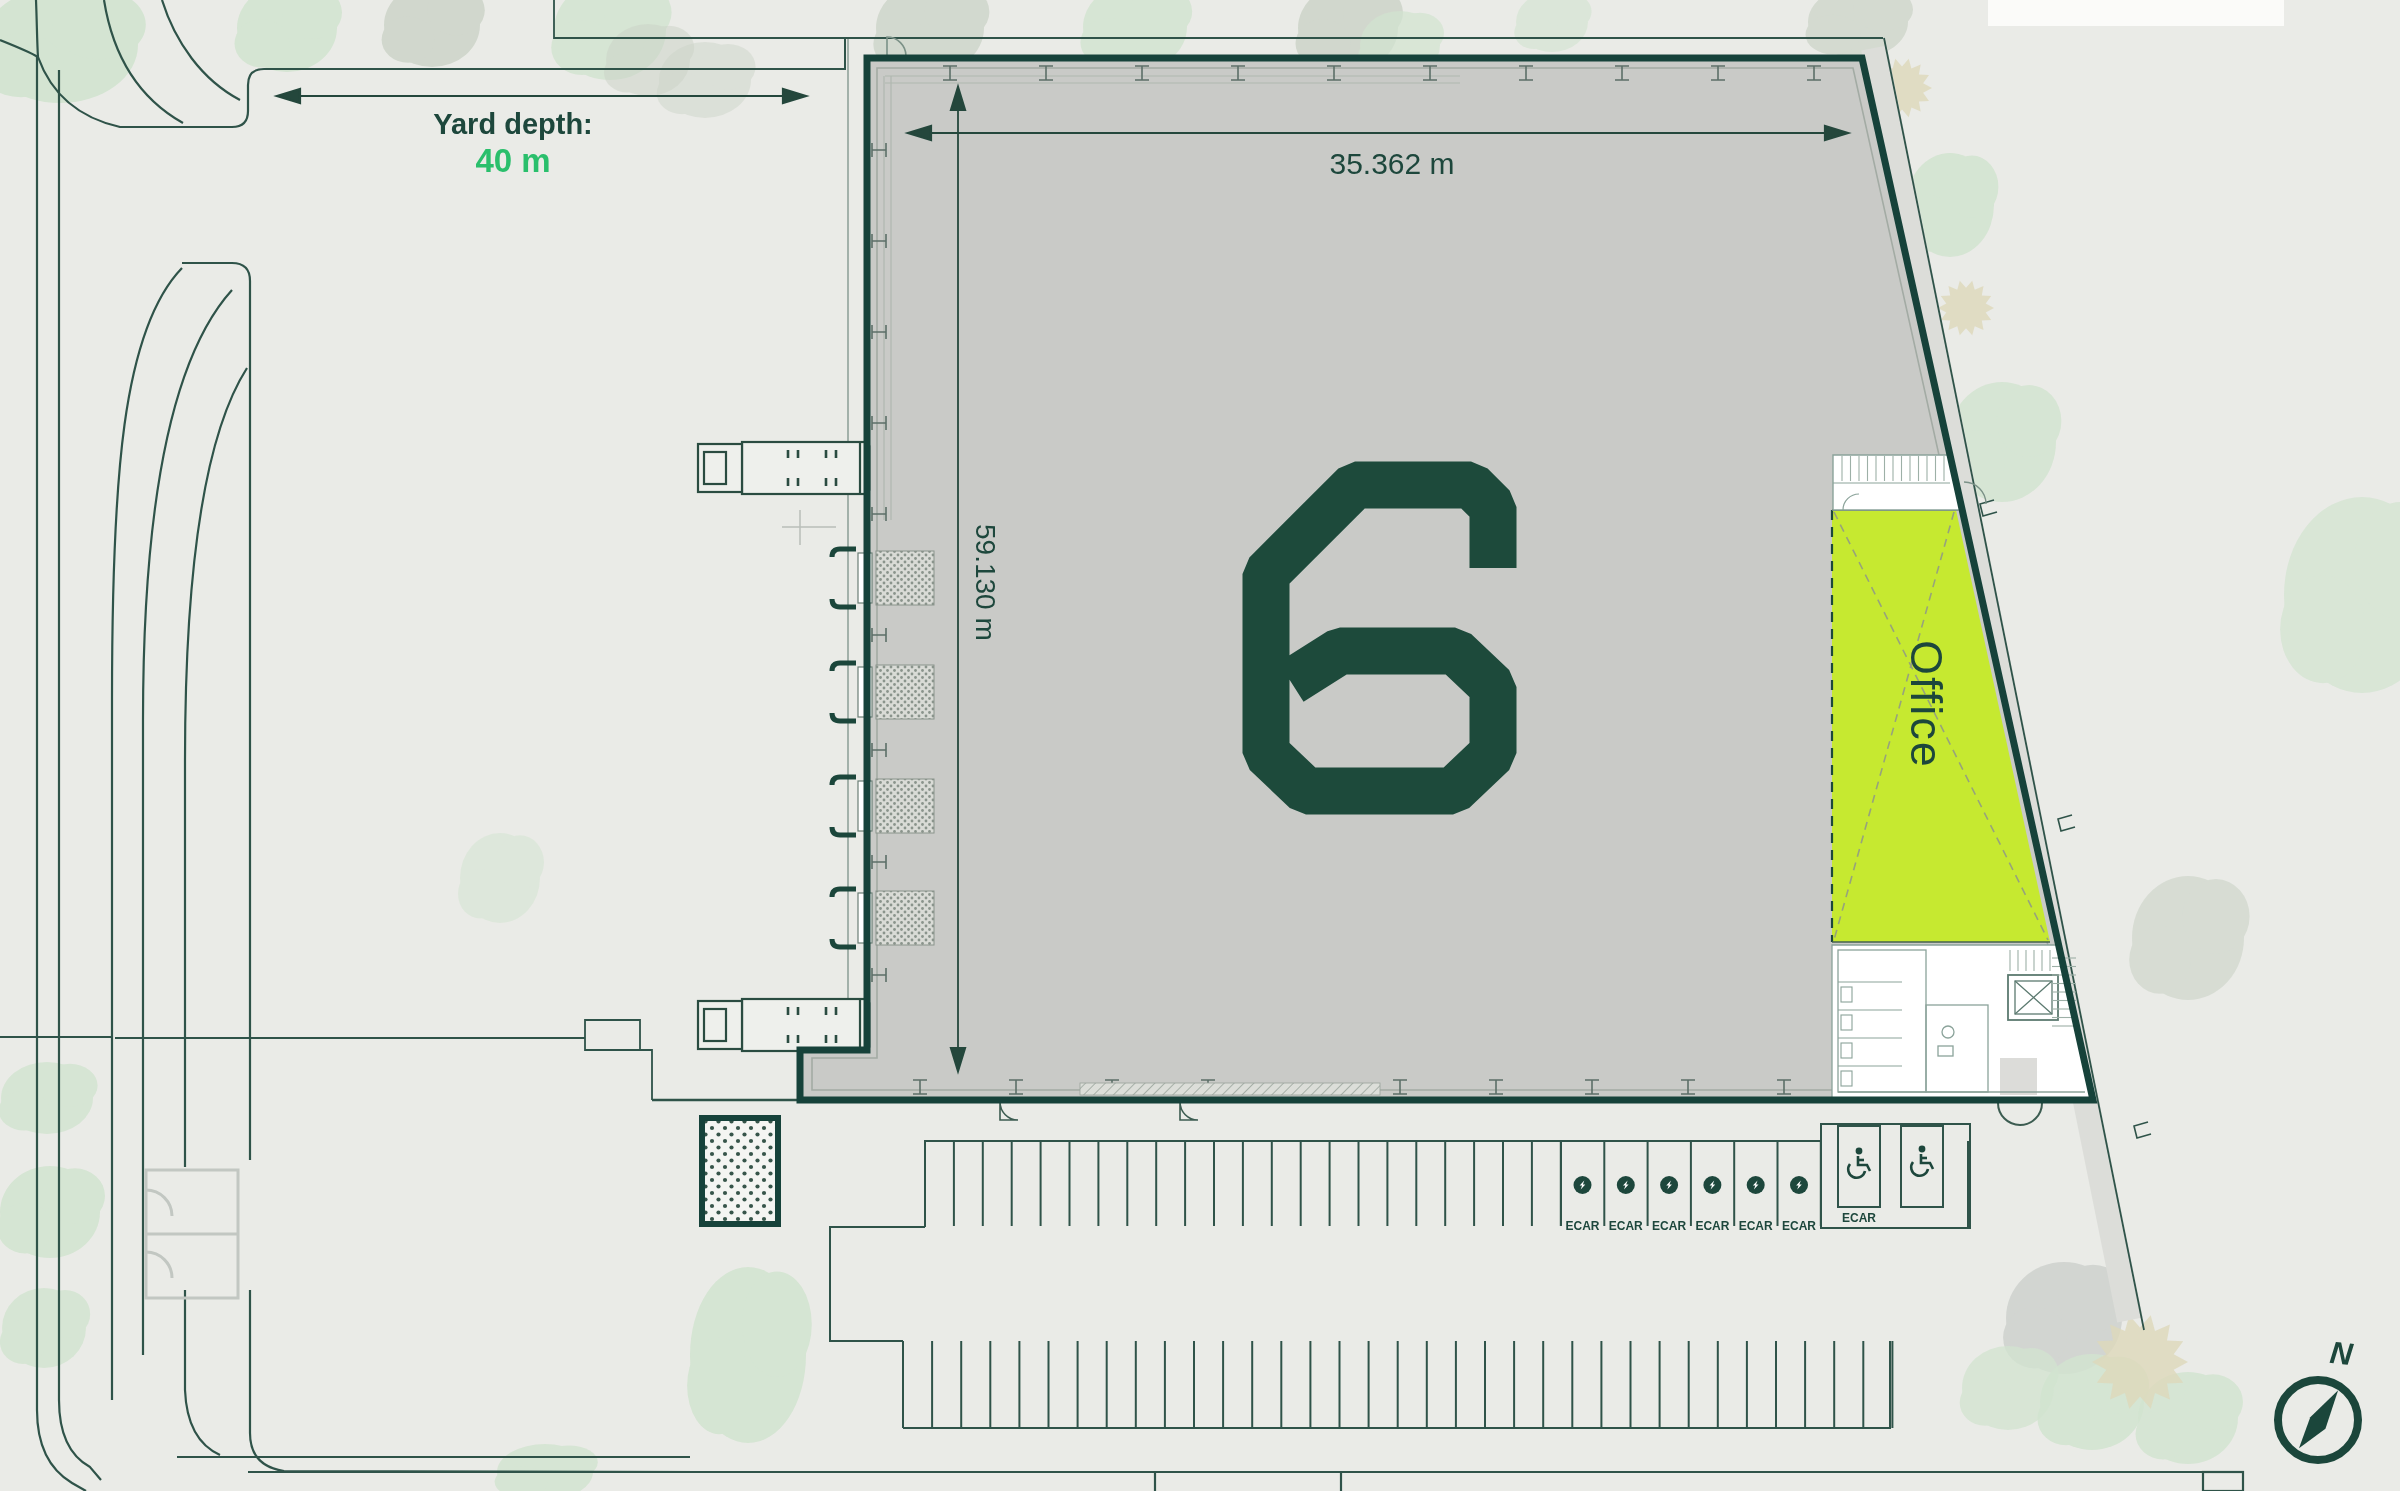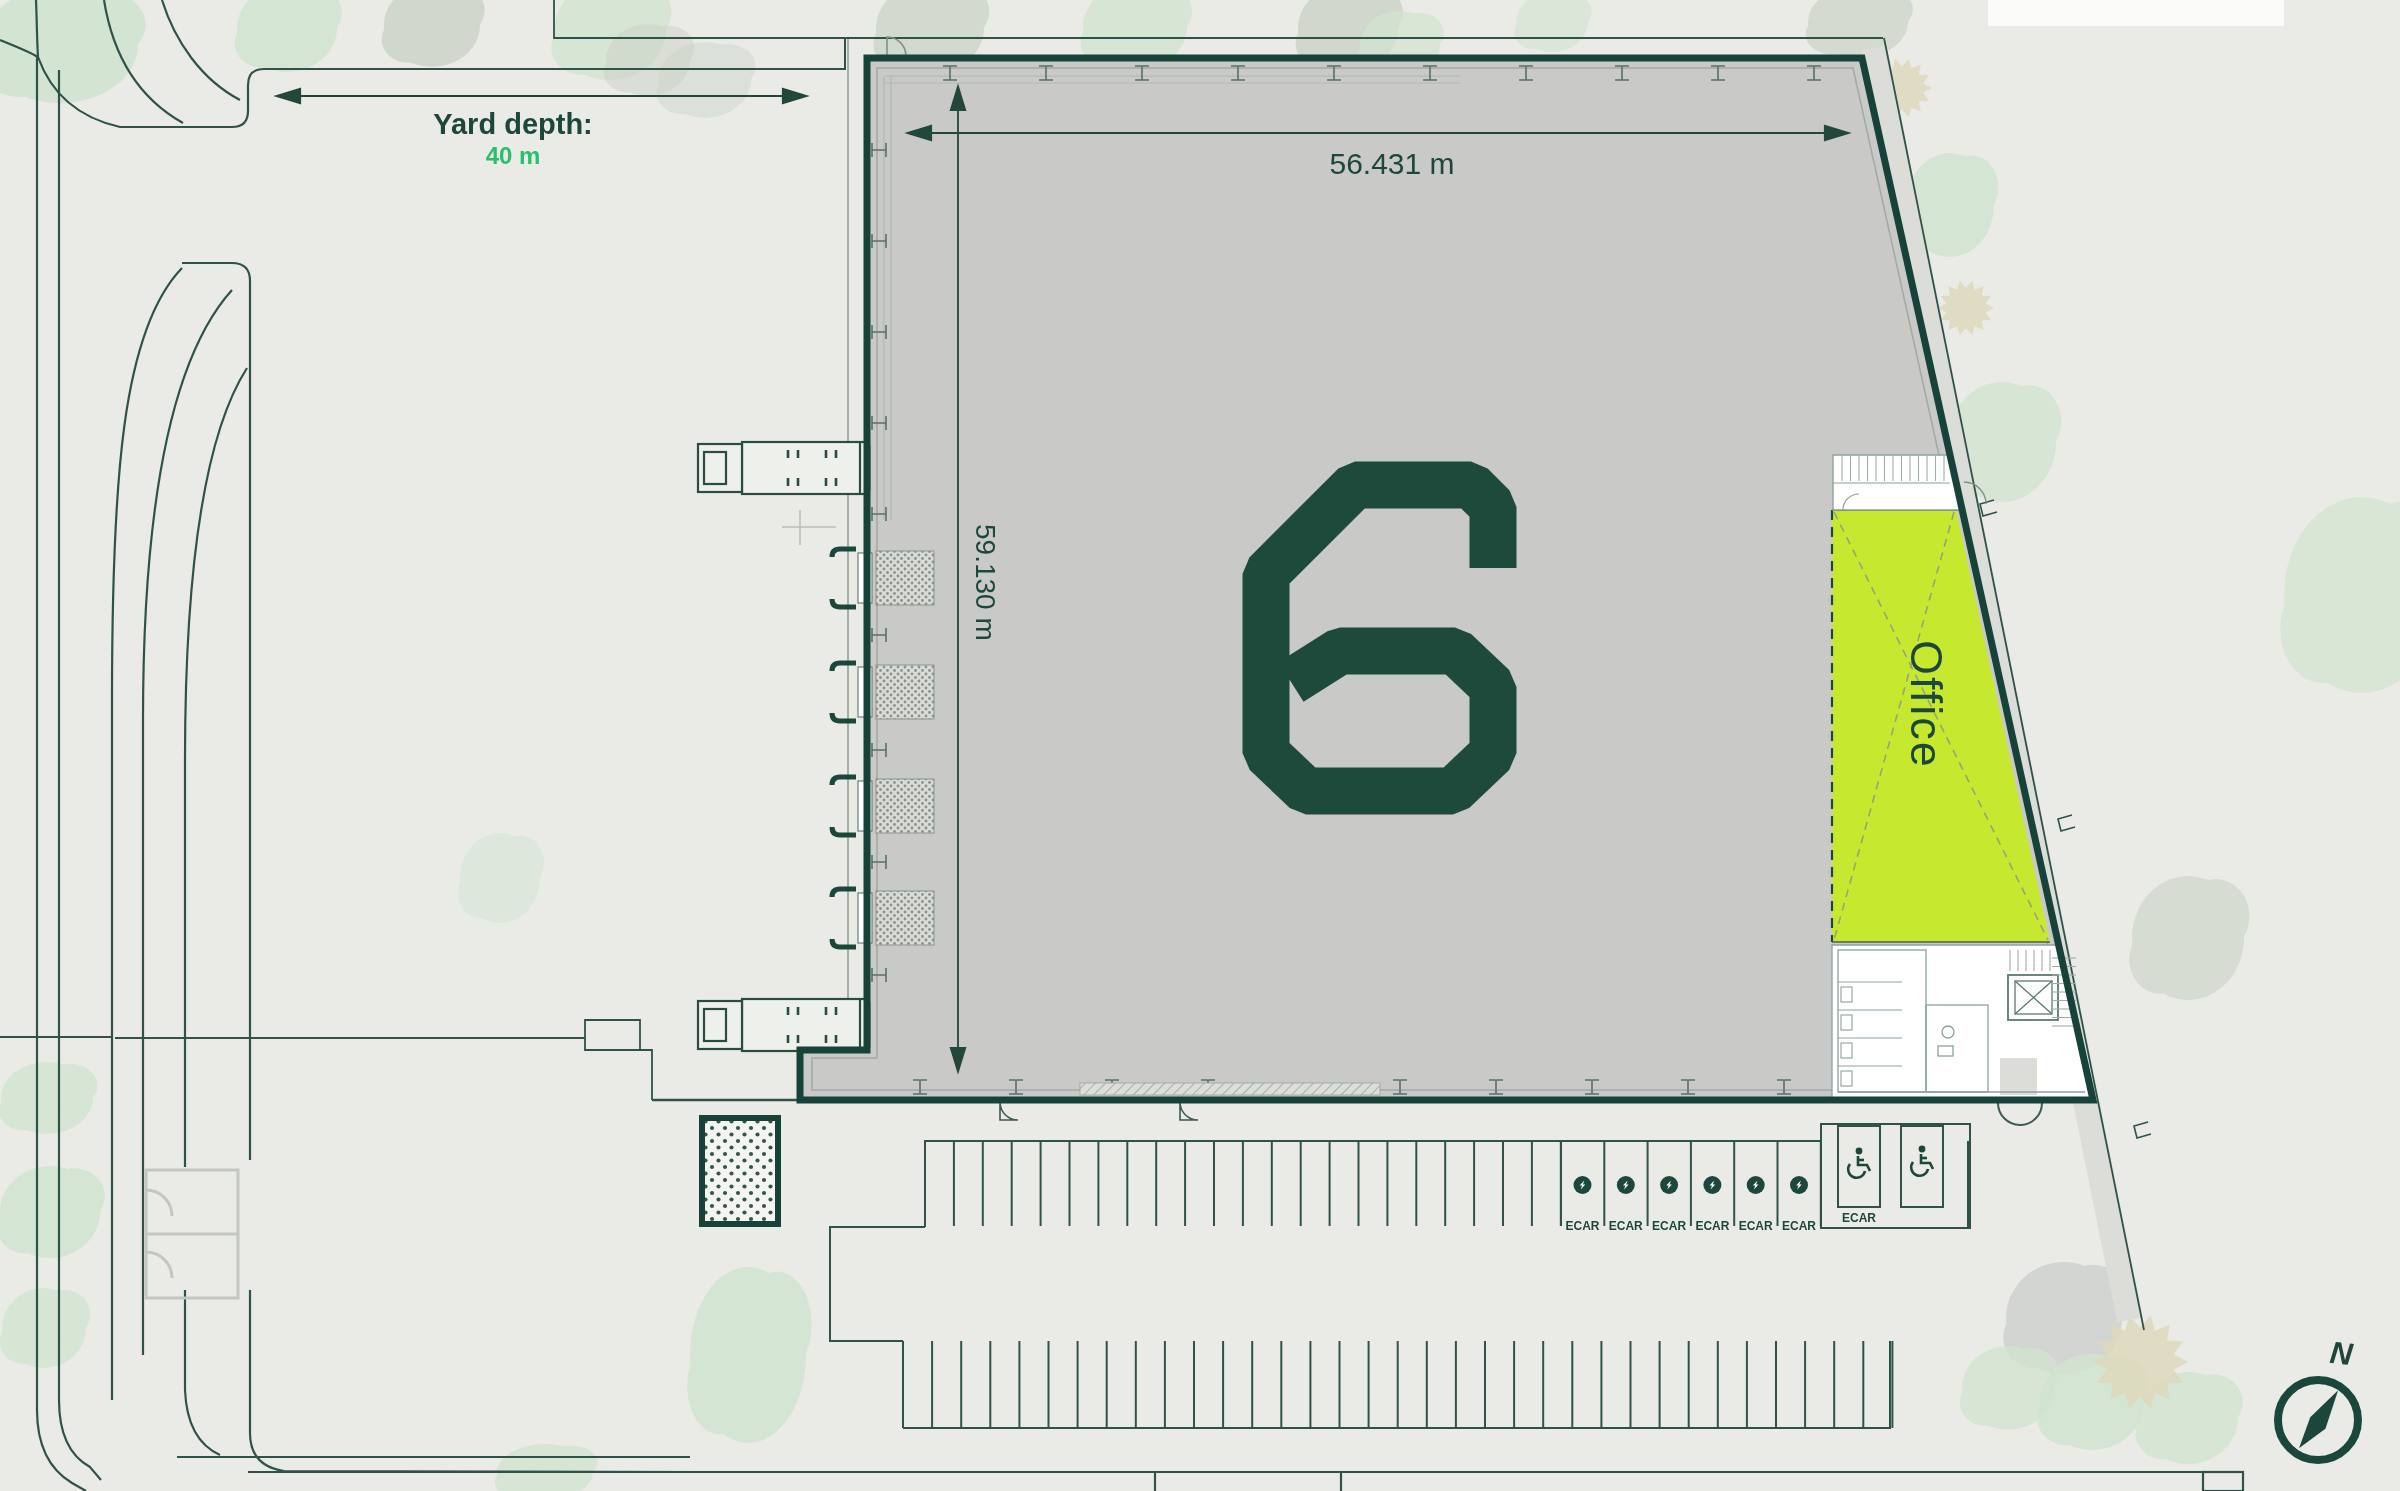--- a/index.html
+++ b/index.html
@@ -1,21 +1,21 @@
 <!DOCTYPE html>
 <html><head>
 <meta charset="utf-8">
 <style>
   html,body{margin:0;padding:0;background:#eaebe7;}
   #stage{position:relative;width:2400px;height:1491px;overflow:hidden;
          background:#eaebe7;font-family:"Liberation Sans",sans-serif;}
   #plan{position:absolute;left:0;top:0;}
   .lbl{position:absolute;color:#1d473c;white-space:nowrap;}
   .yard-label{left:383px;top:108px;width:260px;text-align:center;font-size:29px;font-weight:600;}
-  .yard-value{left:383px;top:142px;width:260px;text-align:center;font-size:24px;font-weight:600;color:#2abf6c;}
+  .yard-value{left:383px;top:142px;width:260px;text-align:center;font-size:33px;font-weight:600;color:#2abf6c;}
   .dim-w{left:1292px;top:147px;width:200px;text-align:center;font-size:30px;font-weight:500;}
   .rot{transform-origin:0 0;transform:rotate(90deg);}
   .dim-h{left:1001px;top:524px;font-size:28px;font-weight:500;}
   .office-label{left:1952px;top:640px;font-size:45px;font-weight:500;letter-spacing:2px;}
   .north-label{left:2330px;top:1336px;font-size:31px;font-weight:800;font-style:italic;transform:rotate(6deg);}
 </style>
 </head>
 <body>
 
 <div id="stage">
@@ -525,18 +525,18 @@
   <polygon points="867,58 1862,58 2093,1100 800,1100 800,1050 867,1050" fill="none" stroke="#16423a" stroke-width="7"></polygon>
 
   <g>
     <circle cx="2318" cy="1420" r="40" fill="none" stroke="#1b463b" stroke-width="8"></circle>
     <polygon points="0,-36 11,3 0,34 -8,2" transform="translate(2318,1420) rotate(34)" fill="#1b463b"></polygon>
   </g>
 </svg>
 
 <div class="lbl yard-label">Yard depth:</div>
 <div class="lbl yard-value">40 m</div>
-<div class="lbl dim-w">56.431 m</div>
+<div class="lbl dim-w">35.362 m</div>
 <div class="lbl dim-h rot">59.130 m</div>
 <div class="lbl office-label rot">Office</div>
 <div class="lbl north-label">N</div>
 
 </div>
 
 </body></html>

